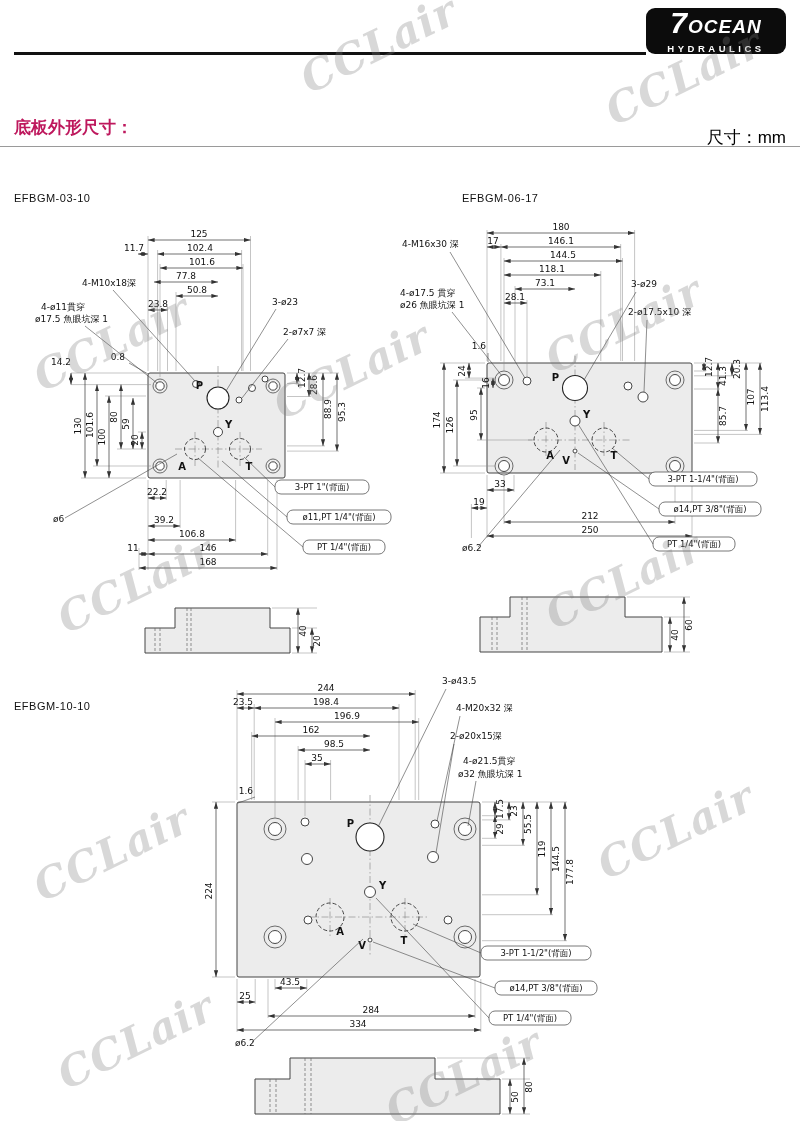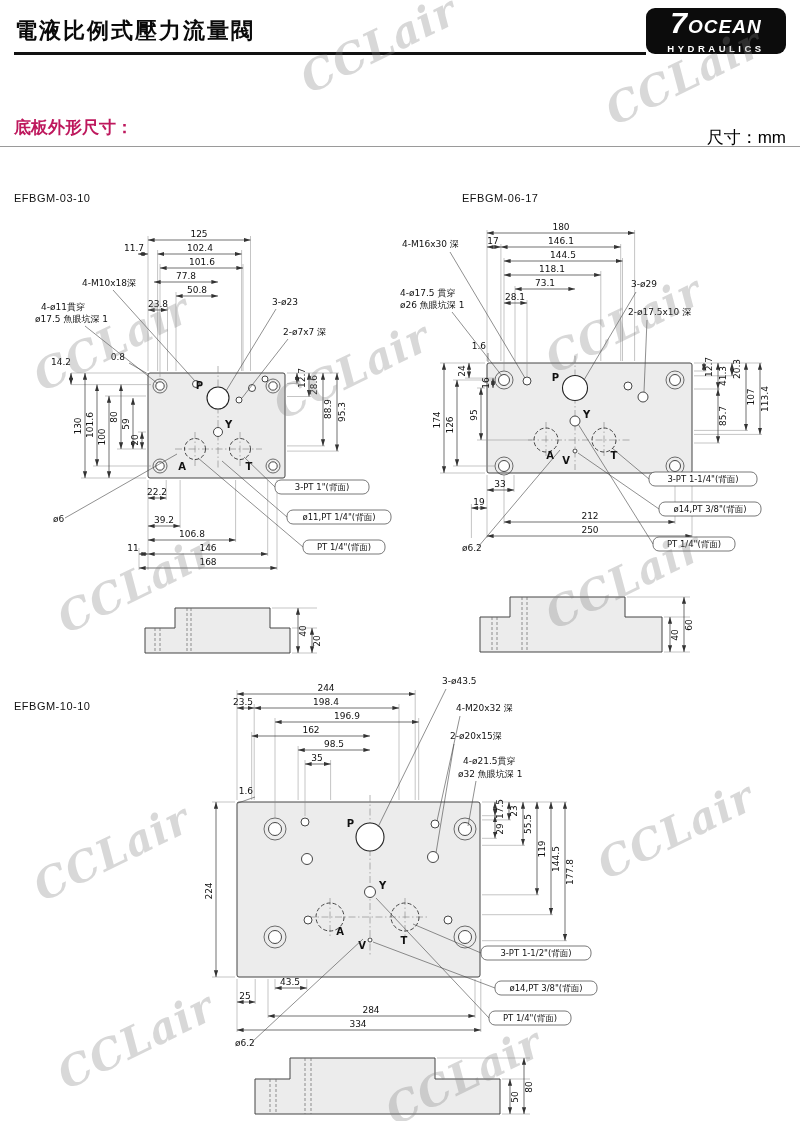--- a/index.html
+++ b/index.html
@@ -51,21 +51,20 @@
  <div class="wm" style="left:28px;top:318px">CCLair</div>
  <div class="wm" style="left:268px;top:346px">CCLair</div>
  <div class="wm" style="left:540px;top:300px">CCLair</div>
  <div class="wm" style="left:52px;top:560px">CCLair</div>
  <div class="wm" style="left:540px;top:556px">CCLair</div>
  <div class="wm" style="left:28px;top:828px">CCLair</div>
  <div class="wm" style="left:592px;top:806px">CCLair</div>
  <div class="wm" style="left:52px;top:1016px">CCLair</div>
  <div class="wm" style="left:380px;top:1052px">CCLair</div>
 
- <div class="title">電液比例式壓力流量閥</div>
  <div class="title-rule"></div>
  <div class="logo">
    <div class="logo-top"><span class="seven">7</span><span>OCEAN</span></div>
    <div class="logo-rule"></div>
    <div class="logo-sub">HYDRAULICS</div>
  </div>
  <div class="sec-title">底板外形尺寸：</div>
  <div class="unit">尺寸：mm</div>
  <div class="rule"></div>
 

